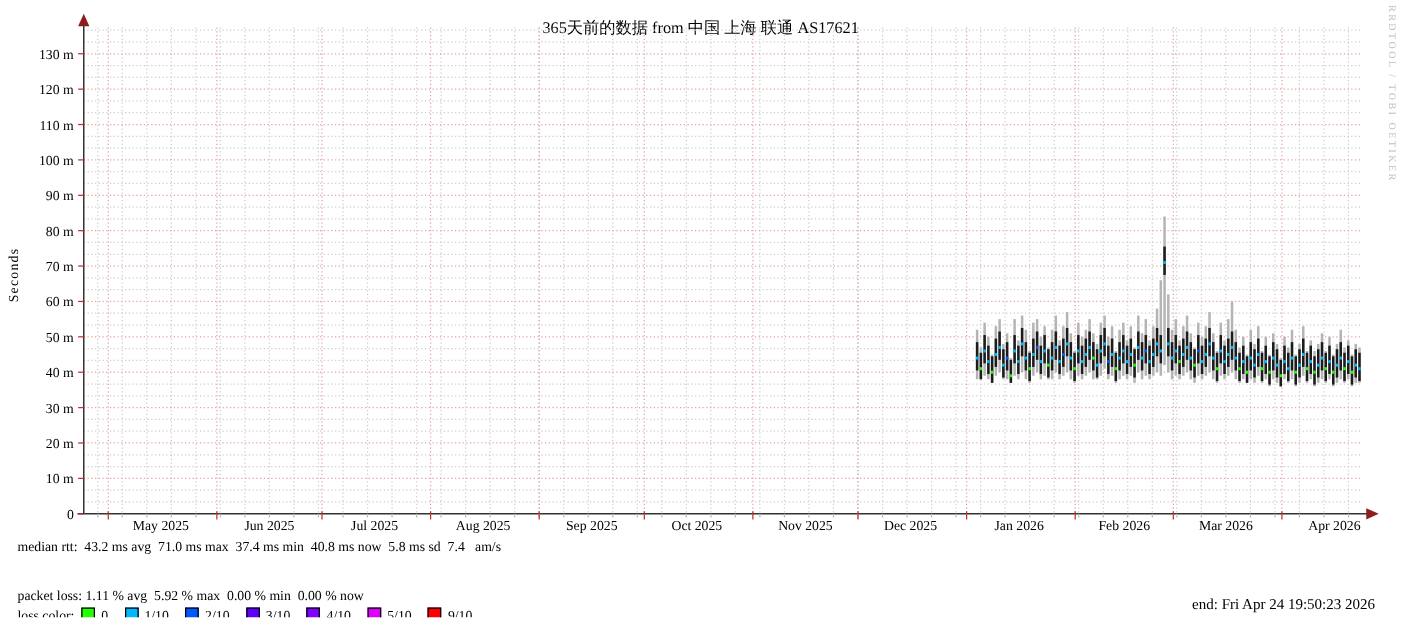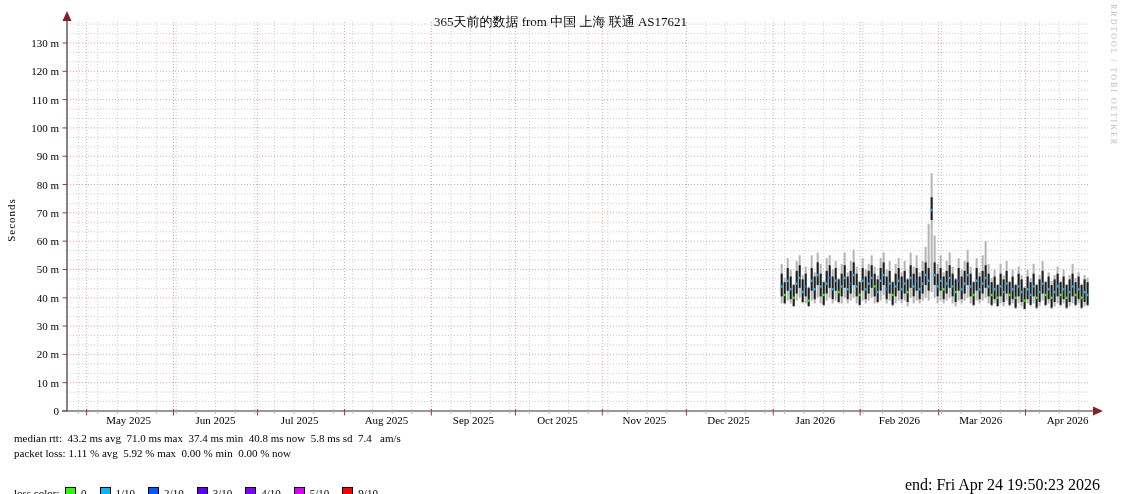--- a/index.html
+++ b/index.html
@@ -5,22 +5,22 @@
   html,body{margin:0;padding:0;background:#fff;}
   .stage{position:relative;width:1121px;height:494px;background:#fff;
          font-family:Liberation Serif, serif;color:#000;overflow:hidden;}
   .title{position:absolute;top:13px;left:0;right:0;text-align:center;font-size:13px;white-space:pre;}
   .ylabel{position:absolute;top:220px;left:11px;transform:translate(-50%,-50%) rotate(-90deg);
           font-size:11px;letter-spacing:1px;}
   .watermark{position:absolute;top:4px;right:3px;writing-mode:vertical-rl;
              font-size:8px;letter-spacing:2px;color:#bcbcbc;}
   svg.plot{position:absolute;left:0;top:0;}
   .statline{position:absolute;left:14px;font-size:11px;line-height:14px;white-space:pre;}
-  .line1{top:431px;} .line2{top:446px;} .line3{top:486px;} .line4{top:476px;}
-  .endline{position:absolute;right:21px;top:476px;font-size:16px;white-space:pre;}
+  .line1{top:431px;} .line2{top:470px;} .line3{top:486px;} .line4{top:476px;}
+  .endline{position:absolute;right:21px;top:476px;font-size:12px;white-space:pre;}
   .swatch{display:inline-block;width:9px;height:9px;border:1px solid #000;
           margin-right:5px;vertical-align:-1px;}
   .legend-item{margin-right:13px;white-space:pre;}
 </style>
 </head>
 <body>
 
 <div class="stage">
 
   <div class="title">365天前的数据 from 中国 上海 联通 AS17621</div>

